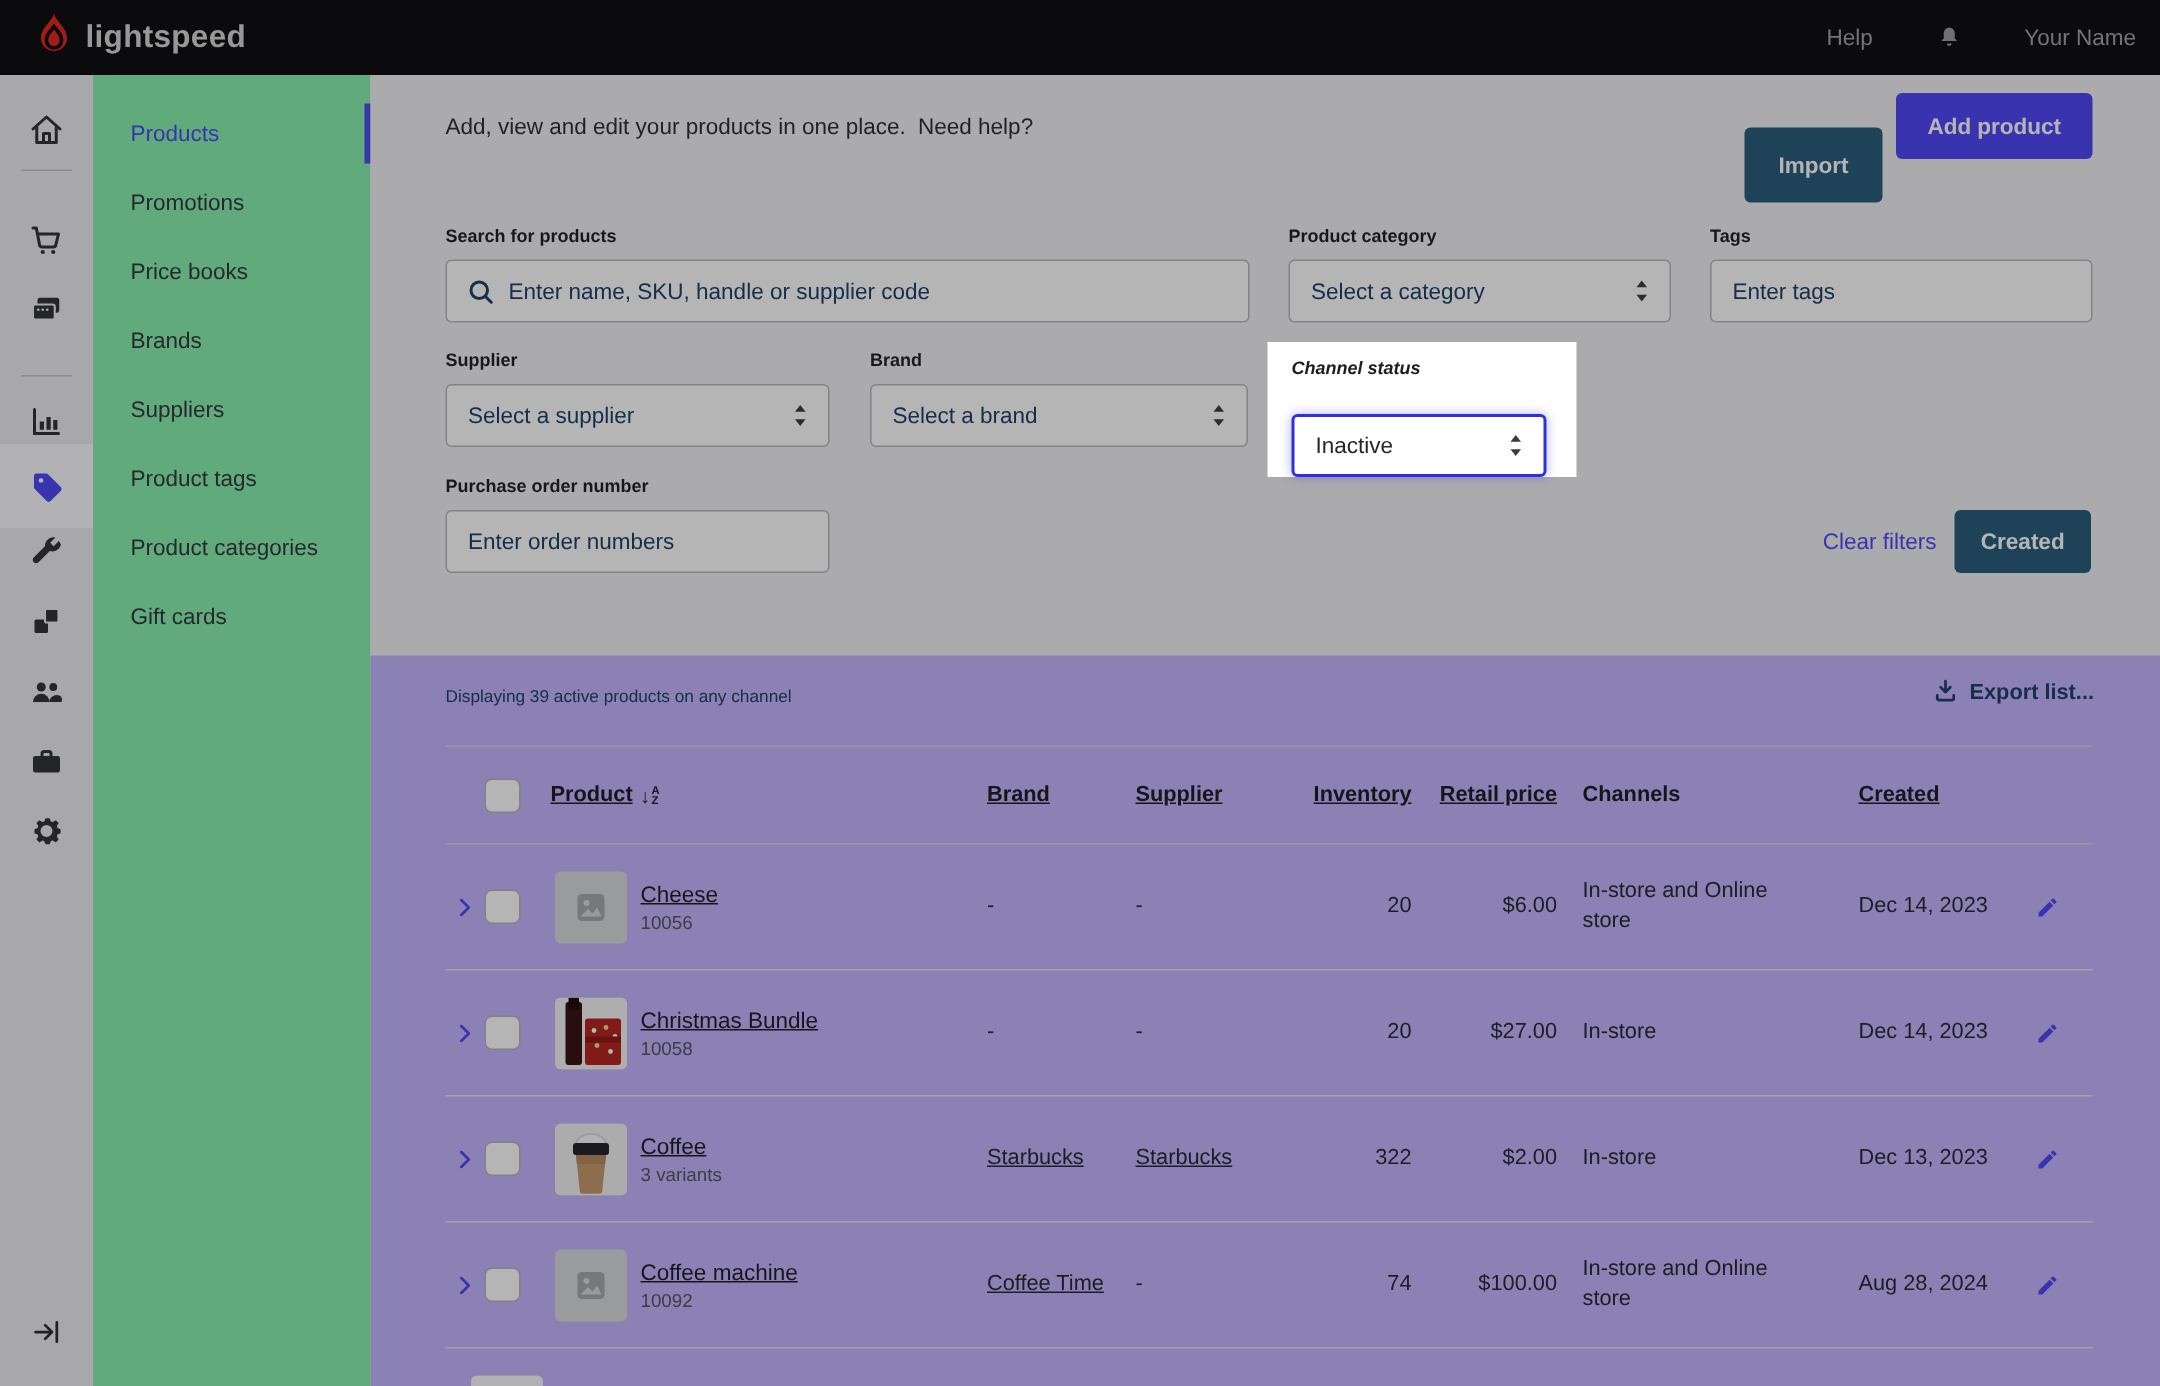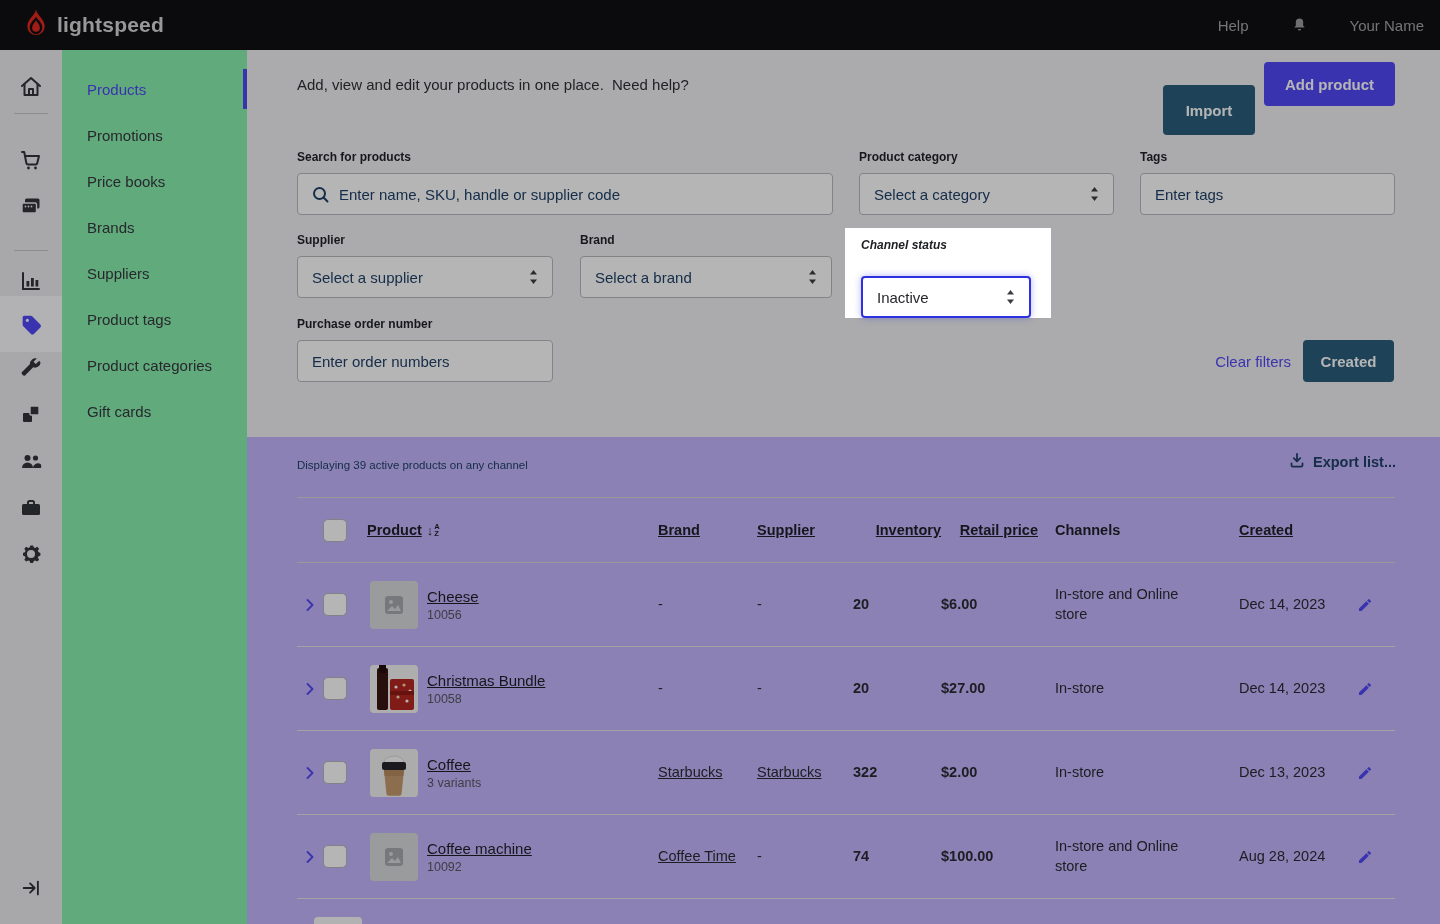--- a/index.html
+++ b/index.html
@@ -76,21 +76,21 @@
   .pimg{margin-left:17px;width:48px;height:48px;border-radius:4px;background:#d9dadc;display:flex;align-items:center;justify-content:center;overflow:hidden;}
   .pimg svg{display:block;}
   .pname{display:flex;flex-direction:column;gap:3px;}
   .plink{color:#1b1c21;font-size:15px;text-decoration:underline;cursor:pointer;}
   .psku{color:var(--ink-soft);font-size:12.5px;}
   .cell{line-height:1.35;}
   .c-brand{padding-left:15px;}
   .c-sup{padding-left:14px;}
   .cond-link{text-decoration:underline;cursor:pointer;}
   .cond-link.no-link{text-decoration:none;cursor:default;}
-  .c-num{font-weight:bold;}
+  .c-num{text-align:right;}
   .c-chan{padding-left:17px;}
   .c-created{padding-left:31px;}
   .edit{display:flex;justify-content:flex-end;padding-right:22px;cursor:pointer;}
 
   
   .dim{position:absolute;inset:0;background:rgba(10,10,13,.30);z-index:50;pointer-events:none;}
 </style>
 </head>
 <body>
 

